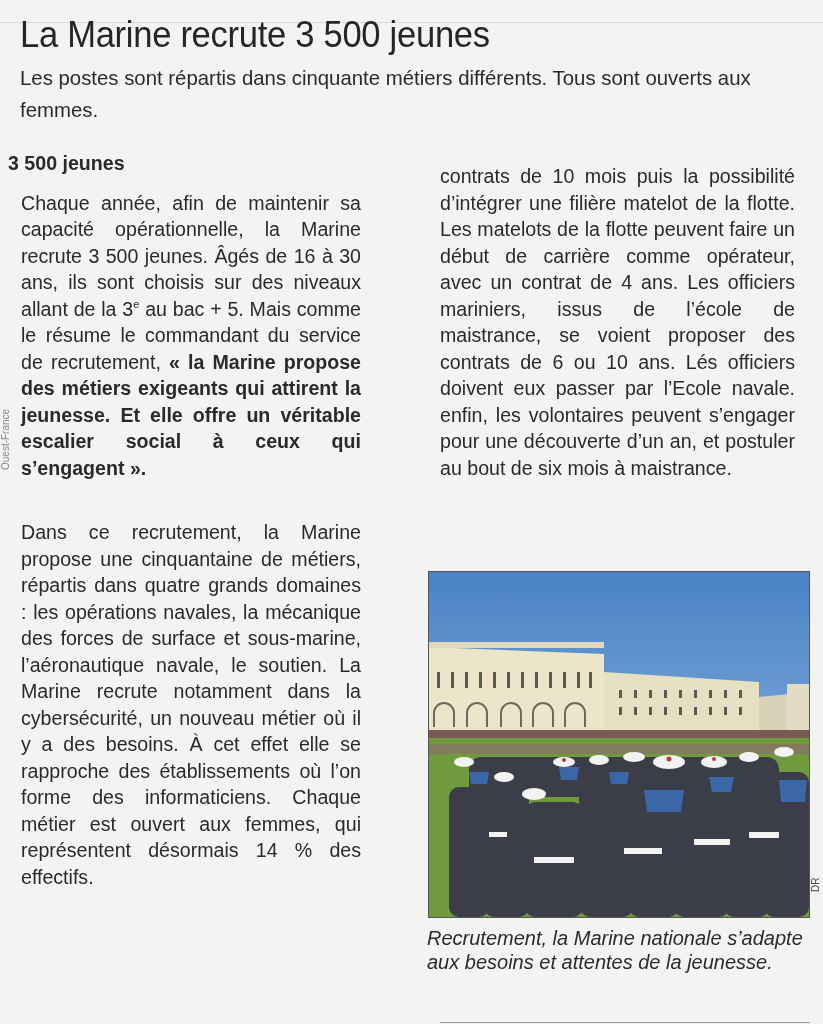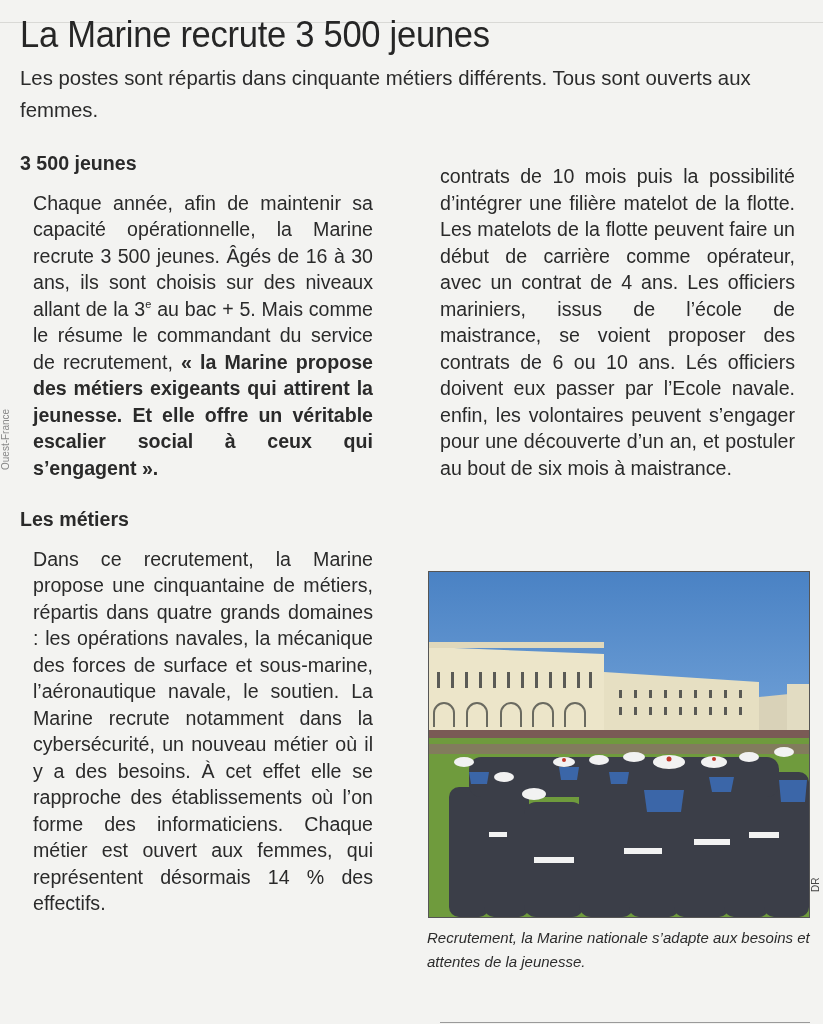--- a/index.html
+++ b/index.html
@@ -23,21 +23,21 @@
   .standfirst {
     position: absolute; left: 20px; top: 62px; width: 780px;
     font-size: 21px; line-height: 32px; color: #2b2b2b; margin: 0;
     transform: scaleX(0.97); transform-origin: left top;
   }
   .col {
     position: absolute; top: 150px; width: 366px;
     font-size: 19.6px; line-height: 26.5px; color: #2a2a2a;
     text-align: justify;
   }
-  .col-left { left: 20px; }
+  .col-left { left: 8px; }
   .col-right { left: 427px; width: 381px; }
   .col p { margin: 13px; }
   .col h3 {
     margin: 0; font-size: 19.6px; font-weight: bold; line-height: 26.5px;
   }
   .col .quote { font-weight: bold; }
   .spacer { height: 12px; }
   .spacer-lg { height: 20px; }
   sup { font-size: 11px; line-height: 0; }
   .photo {
@@ -45,21 +45,21 @@
     overflow: hidden; border: 1px solid #555;
   }
   .photo svg { display: block; }
   .credit {
     position: absolute; left: 810px; top: 892px;
     font-size: 10px; color: #444;
     transform: rotate(-90deg); transform-origin: left top;
   }
   .caption {
     position: absolute; left: 427px; top: 926px; width: 385px;
-    font-size: 15px; line-height: 24px; font-style: italic; color: #2b2b2b;
+    font-size: 20px; line-height: 24px; font-style: italic; color: #2b2b2b;
     margin: 0;
   }
   .margin-credit {
     position: absolute; left: 0px; top: 470px;
     font-size: 10px; color: #888;
     transform: rotate(-90deg); transform-origin: left top;
     white-space: nowrap;
   }
   .rule-bottom {
     position: absolute; left: 440px; top: 1022px; width: 370px; height: 1px; background: #9a9a9a;
@@ -72,21 +72,20 @@
 
 <h1 class="headline">La Marine recrute 3 500 jeunes</h1>
 <p class="standfirst">Les postes sont répartis dans cinquante métiers différents. Tous sont ouverts aux femmes.</p>
 
 <div class="margin-credit">Ouest-France</div>
 
 <div class="col col-left">
   <h3>3 500 jeunes</h3>
   <p><span>Chaque année, afin de maintenir sa capacité opérationnelle, la Marine recrute 3 500 jeunes. Âgés de 16 à 30 ans, ils sont choisis sur des niveaux allant de la 3</span><sup>e</sup><span> au bac + 5. Mais comme le résume le commandant du service de recrutement, </span><span class="quote">« la Marine propose des métiers exigeants qui attirent la jeunesse. Et elle offre un véritable escalier social à ceux qui s’engagent ».</span></p>
   <div class="spacer"></div>
-  <h3>Les métiers</h3>
   <p>Dans ce recrutement, la Marine propose une cinquantaine de métiers, répartis dans quatre grands domaines : les opérations navales, la mécanique des forces de surface et sous-marine, l’aéronautique navale, le soutien. La Marine recrute notamment dans la cybersécurité, un nouveau métier où il y a des besoins. À cet effet elle se rapproche des établissements où l’on forme des informaticiens. Chaque métier est ouvert aux femmes, qui représentent désormais 14 % des effectifs.</p>
   <div class="spacer-lg"></div>
 </div>
 
 <div class="col col-right">
   <p>contrats de 10 mois puis la possibilité d’intégrer une filière matelot de la flotte. Les matelots de la flotte peuvent faire un début de carrière comme opérateur, avec un contrat de 4 ans. Les officiers mariniers, issus de l’école de maistrance, se voient proposer des contrats de 6 ou 10 ans. Lés officiers doivent eux passer par l’Ecole navale. enfin, les volontaires peuvent s’engager pour une découverte d’un an, et postuler au bout de six mois à maistrance.</p>
 </div>
 
 <div class="photo">
   <svg width="380" height="345" viewBox="0 0 380 345">

